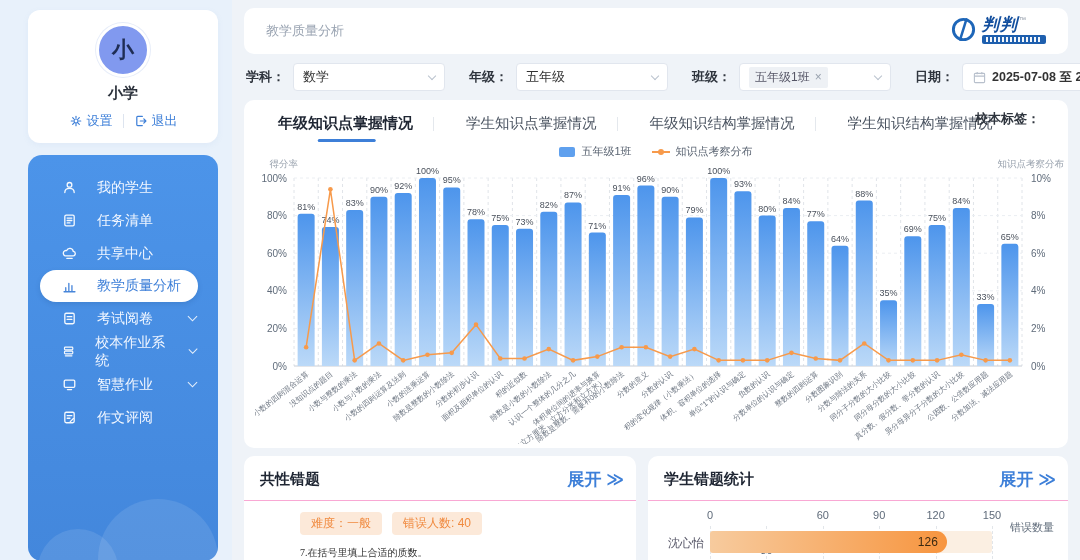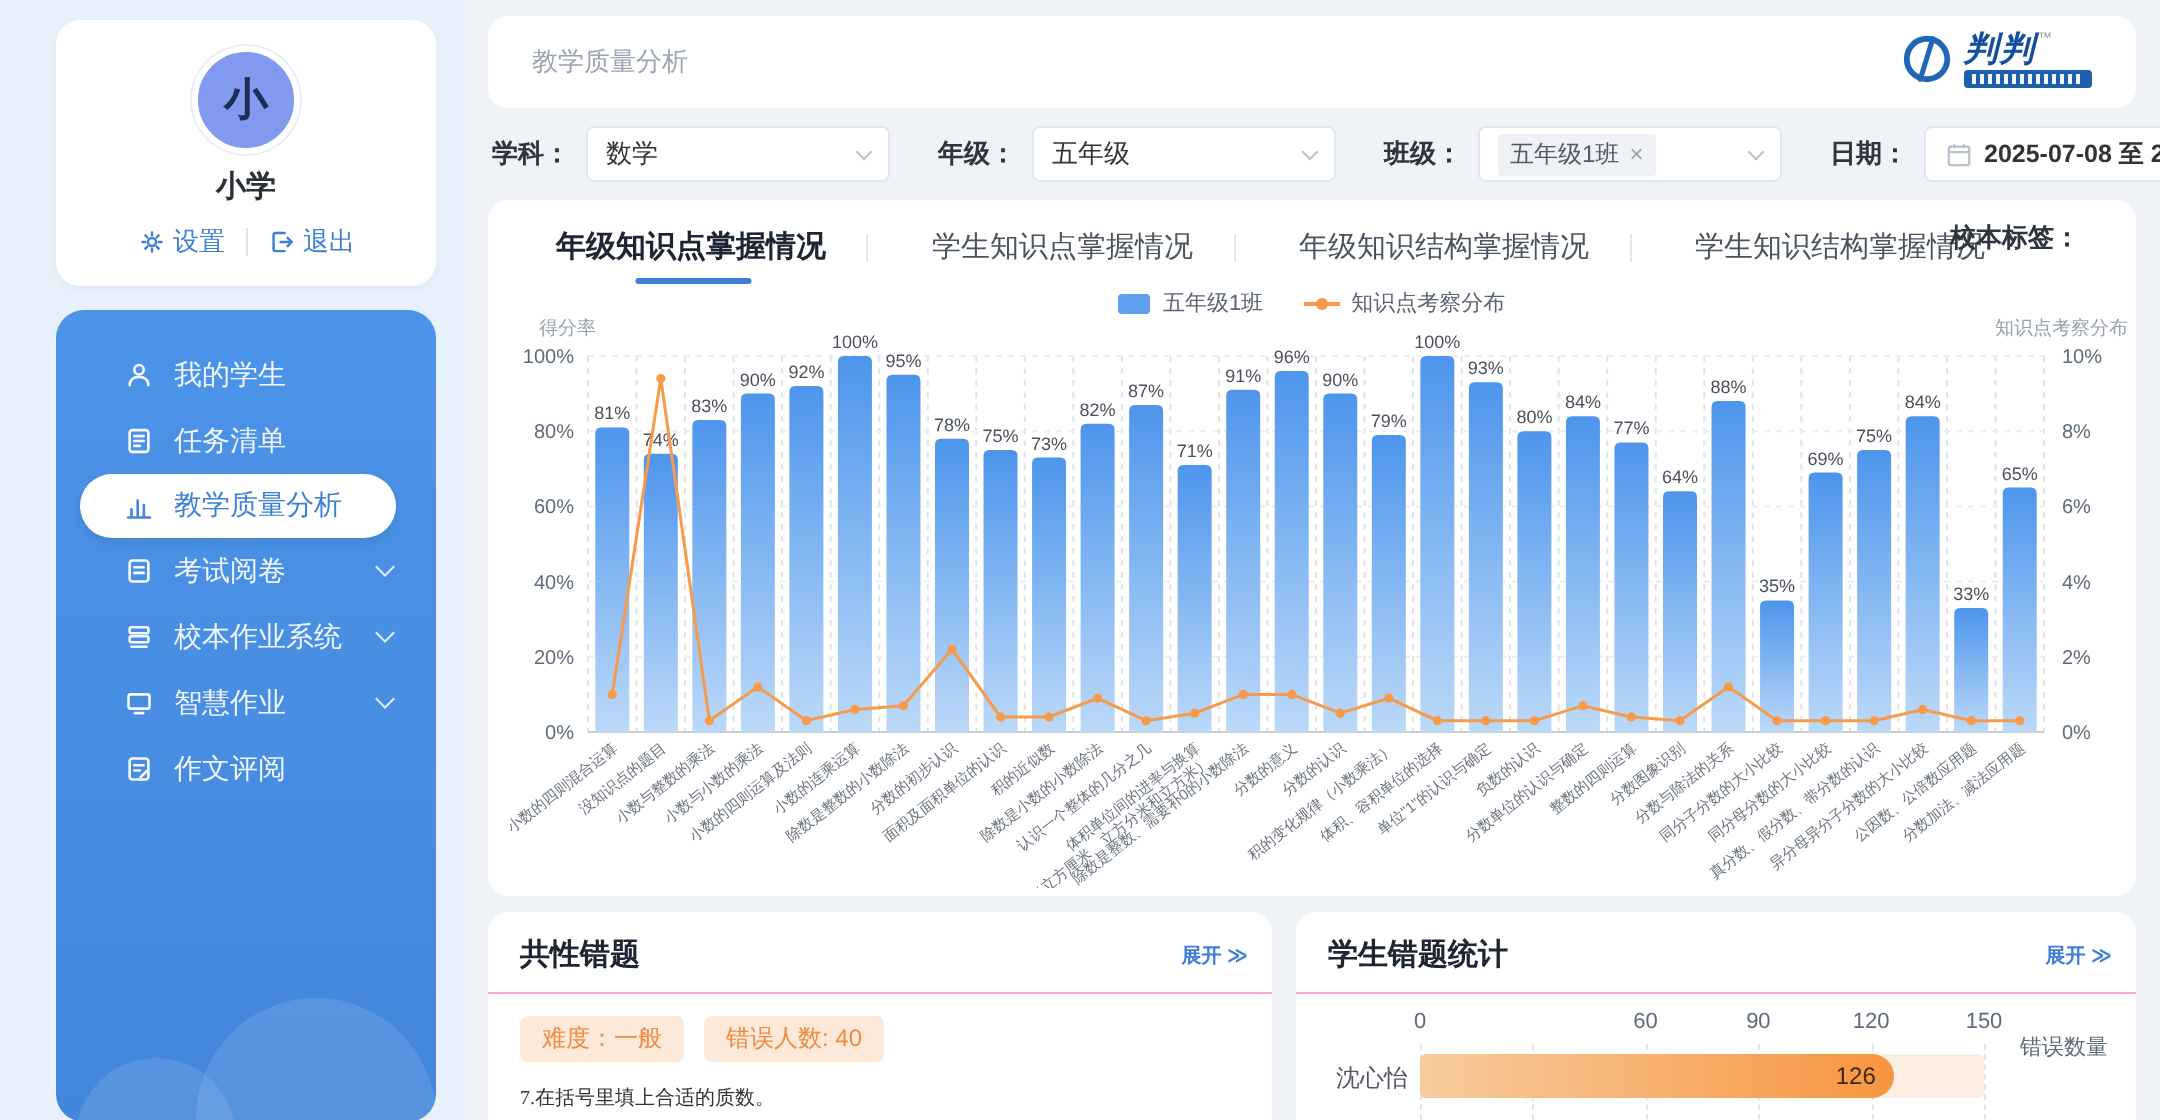--- a/index.html
+++ b/index.html
@@ -10,21 +10,21 @@
   .sidebar { position:absolute; left:0; top:0; width:232px; height:560px; }
   .profile-card { margin:10px 14px 0 28px; width:190px; background:#fff; border-radius:12px; text-align:center; padding:13px 0 13px; box-shadow:0 2px 6px rgba(120,150,200,.08); }
   .avatar { width:54px; height:54px; border-radius:50%; background:#8199EF; margin:0 auto; display:flex; align-items:center; justify-content:center; font-size:22px; font-weight:bold; color:#1f2d54; border:3px solid #fff; box-shadow:0 0 0 1px #e7edf9; }
   .profile-name { font-size:15px; font-weight:bold; color:#2b313b; margin-top:7px; }
   .profile-links { display:flex; align-items:center; justify-content:center; gap:10px; margin-top:9px; color:#3D7FD8; font-size:13px; }
   .plink { display:flex; align-items:center; gap:4px; cursor:pointer; }
   .plink svg { width:14px; height:14px; stroke:#3D7FD8; fill:none; stroke-width:1.4; stroke-linecap:round; stroke-linejoin:round; }
   .pl-div { width:1px; height:14px; background:#dde4ef; }
 
   .menu { margin:12px 14px 0 28px; width:190px; height:406px; background:linear-gradient(180deg,#4C94E9,#4387DC); border-radius:14px; padding-top:16px; position:relative; overflow:hidden; }
-  .menu-item { height:33px; display:flex; align-items:center; gap:10px; padding-left:34px; color:#f2f7ff; font-size:14px; cursor:pointer; position:relative; }
+  .menu-item { height:33px; display:flex; align-items:center; gap:20px; padding-left:34px; color:#f2f7ff; font-size:14px; cursor:pointer; position:relative; }
   .menu-item svg { width:15px; height:15px; stroke:#fff; fill:none; stroke-width:1.4; stroke-linecap:round; stroke-linejoin:round; opacity:.95; }
   .menu-item.active { background:#fff; color:#3D7FD8; border-radius:17px; margin:0 20px 0 12px; padding-left:22px; height:32px; box-shadow:0 2px 5px rgba(30,70,130,.18); }
   .menu-item.active svg { stroke:#3D7FD8; }
   .chev { width:7px; height:7px; border-right:1.6px solid rgba(255,255,255,.85); border-bottom:1.6px solid rgba(255,255,255,.85); transform:rotate(45deg); margin-left:auto; margin-right:22px; margin-top:-4px; }
   .cloud-a,.cloud-b { position:absolute; background:rgba(255,255,255,.10); border-radius:50%; }
   .cloud-a { width:120px; height:120px; left:70px; bottom:-58px; }
   .cloud-b { width:80px; height:80px; left:10px; bottom:-48px; }
 
   
   .main { position:absolute; left:232px; top:0; right:0; bottom:0; background:#eff3f8; }
@@ -67,22 +67,22 @@
   .leg-line { width:18px; height:2px; background:#F79A4B; position:relative; }
   .leg-line::after { content:""; position:absolute; width:6px; height:6px; border-radius:50%; background:#F79A4B; left:6px; top:-2px; }
   #main-chart { position:absolute; left:4px; top:56px; width:818px; height:288px; }
 
   .bottom { position:absolute; left:12px; right:12px; top:456px; display:flex; gap:12px; }
   .bcard { background:#fff; border-radius:10px; height:150px; overflow:hidden; position:relative; }
   .card-cm { width:392px; }
   .card-sm { flex:1; }
   .bhead { display:flex; align-items:center; justify-content:space-between; padding:12px 12px 9px 16px; border-bottom:1px solid #f9a8d4; }
   .btitle { font-size:15px; font-weight:bold; color:#1f2633; }
-  .expand { font-size:10px; color:#3D7FD8; cursor:pointer; font-weight:bold; }
-  .cm-body { padding:11px 16px 0 16px; }
+  .expand { font-size:17px; color:#3D7FD8; cursor:pointer; font-weight:bold; }
+  .cm-body { padding:11px 16px 0 16px;margin-left:40px; }
   .badges { display:flex; gap:10px; }
   .badge { background:#FCE9D9; color:#F08A3F; font-size:12px; padding:3px 11px; border-radius:4px; }
   .question { margin-top:11px; font-family:"Liberation Serif","DejaVu Serif",serif; font-size:10px; color:#333; }
 
   .sm-body { padding:8px 14px 0 14px; position:relative; }
   .hwrap { position:relative; margin-left:48px; margin-right:62px; height:110px; }
   .htick { position:absolute; top:0; transform:translateX(-50%); font-size:11px; color:#5f6b7a; }
   .hgrid { position:absolute; top:17px; bottom:0; border-left:1px dashed #e2e6ea; }
   .haxis-title { position:absolute; right:-62px; top:11px; font-size:11px; color:#5f6b7a; }
   .hrow { position:absolute; left:0; right:0; height:22px; }
@@ -126,20 +126,27 @@
           <path d="M3 13.4c0-2.8 2.2-4.4 5-4.4s5 1.6 5 4.4"></path>
         </svg>
         <span>我的学生</span>
       </div>
       <div class="menu-item">
         <svg viewBox="0 0 16 16">
           <rect x="3" y="2.2" width="10" height="11.6" rx="1.5"></rect>
           <path d="M5.5 5.4h5M5.5 8h5M5.5 10.6h3"></path>
         </svg>
         <span>任务清单</span>
+      </div>
+      <div class="menu-item">
+        <svg viewBox="0 0 16 16">
+          <path d="M4.6 10.6a2.9 2.9 0 1 1 .4-5.7 3.6 3.6 0 0 1 7 .9 2.4 2.4 0 0 1-.5 4.8z"></path>
+          <path d="M5.2 13.2h5.6"></path>
+        </svg>
+        <span>共享中心</span>
       </div>
       <div class="menu-item active">
         <svg viewBox="0 0 16 16">
           <path d="M4 13V9.2M7.3 13V4.6M10.6 13V7"></path>
           <path d="M2.2 13.6h11.6"></path>
         </svg>
         <span>教学质量分析</span>
       </div>
       <div class="menu-item">
         <svg viewBox="0 0 16 16">

